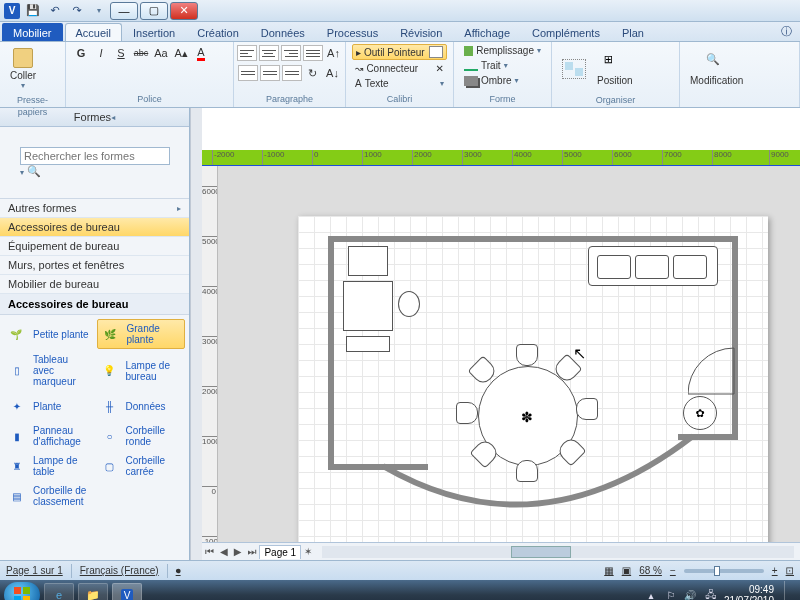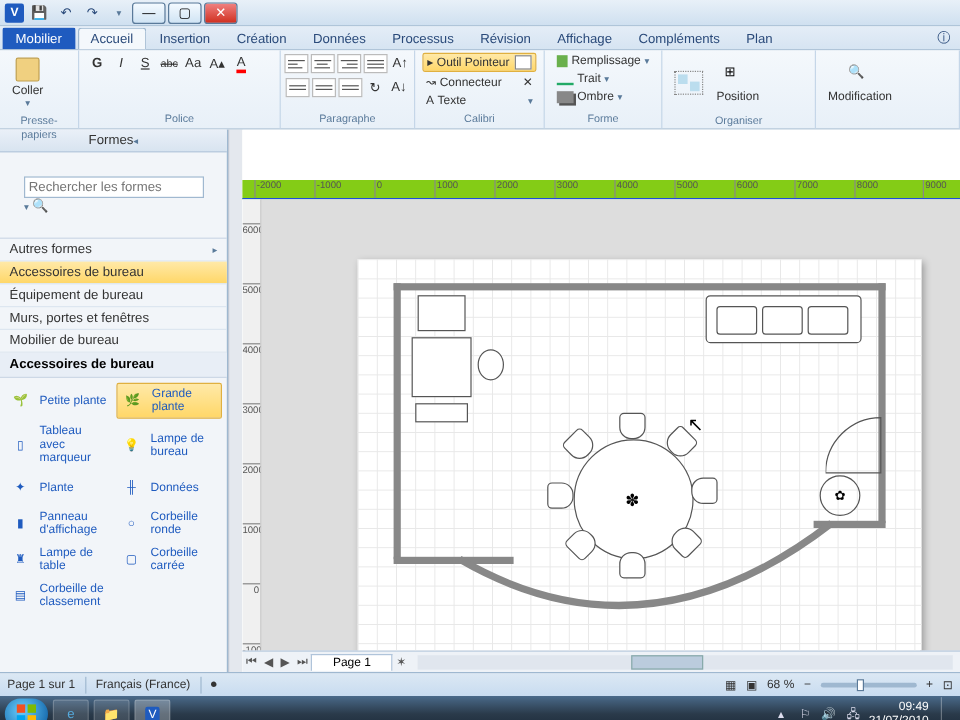--- a/index.html
+++ b/index.html
@@ -70,26 +70,26 @@
   background-size: 16px 16px;}
 
 .wall { position:absolute; background:#888;}
 .furn { position:absolute; border:1px solid #555; background:#fff;}
 .chair { position:absolute; width:22px; height:22px; border:1px solid #555; border-radius:4px 4px 10px 10px; background:#fff;}
 .rtable { position:absolute; border:1px solid #555; border-radius:50%; background:#fff;}
 .cursor-arrow { position:absolute; font-size:16px; color:#000;}
 
 .page-tabs { height:18px; background:#eef2f7; border-top:1px solid #b0c4da; display:flex; align-items:center; font-size:10px;}
 .page-tabs .pg-nav{ padding:0 3px; color:#555; cursor:pointer;}
-.page-tabs .pg{ padding:1px 17px; background:#fff; border:1px solid #b0c4da; border-bottom:none;}
+.page-tabs .pg{ padding:1px 4px; background:#fff; border:1px solid #b0c4da; border-bottom:none;}
 .page-tabs .hscroll{ flex:1; margin:0 6px; height:12px; background:#e0e6ee; position:relative;}
 .page-tabs .hscroll .thumb{ position:absolute; left:40%; width:60px; height:100%; background:#bcd; border:1px solid #8aa;}
 
 
-.statusbar { height:20px; background:linear-gradient(#dce8f4,#c8dcf0); border-top:1px solid #9fb8d0; display:flex; align-items:center; font-size:10px; color:#333; padding:0 6px; gap:8px;}
+.statusbar { height:20px; background:linear-gradient(#dce8f4,#c8dcf0); border-top:1px solid #9fb8d0; display:flex; align-items:center; font-size:10px; color:#333; padding:0 6px; gap:8px;text-decoration:underline;}
 .statusbar .sep{ width:1px; height:14px; background:#a0b8d0;}
 .statusbar .spacer{flex:1;}
 .zoom-slider{ width:80px; height:4px; background:#9fb8d0; position:relative; border-radius:2px;}
 .zoom-slider .zthumb{ position:absolute; left:38%; top:-3px; width:6px; height:10px; background:#fff; border:1px solid #5a7a9a;}
 
 
 .taskbar { height:30px; background:linear-gradient(#4a6a8a 0%, #2a3a4a 50%, #1a2838 100%); display:flex; align-items:center; padding:0 4px;}
 .start { width:36px; height:26px; border-radius:14px; background:radial-gradient(circle at 40% 40%, #6ad0ff, #0a5aa0); display:flex; align-items:center; justify-content:center;}
 .task-ico { width:30px; height:24px; margin-left:4px; background:rgba(255,255,255,.12); border:1px solid rgba(255,255,255,.2); border-radius:2px; display:flex; align-items:center; justify-content:center;}
 .task-ico.active{ background:rgba(255,255,255,.28);}

